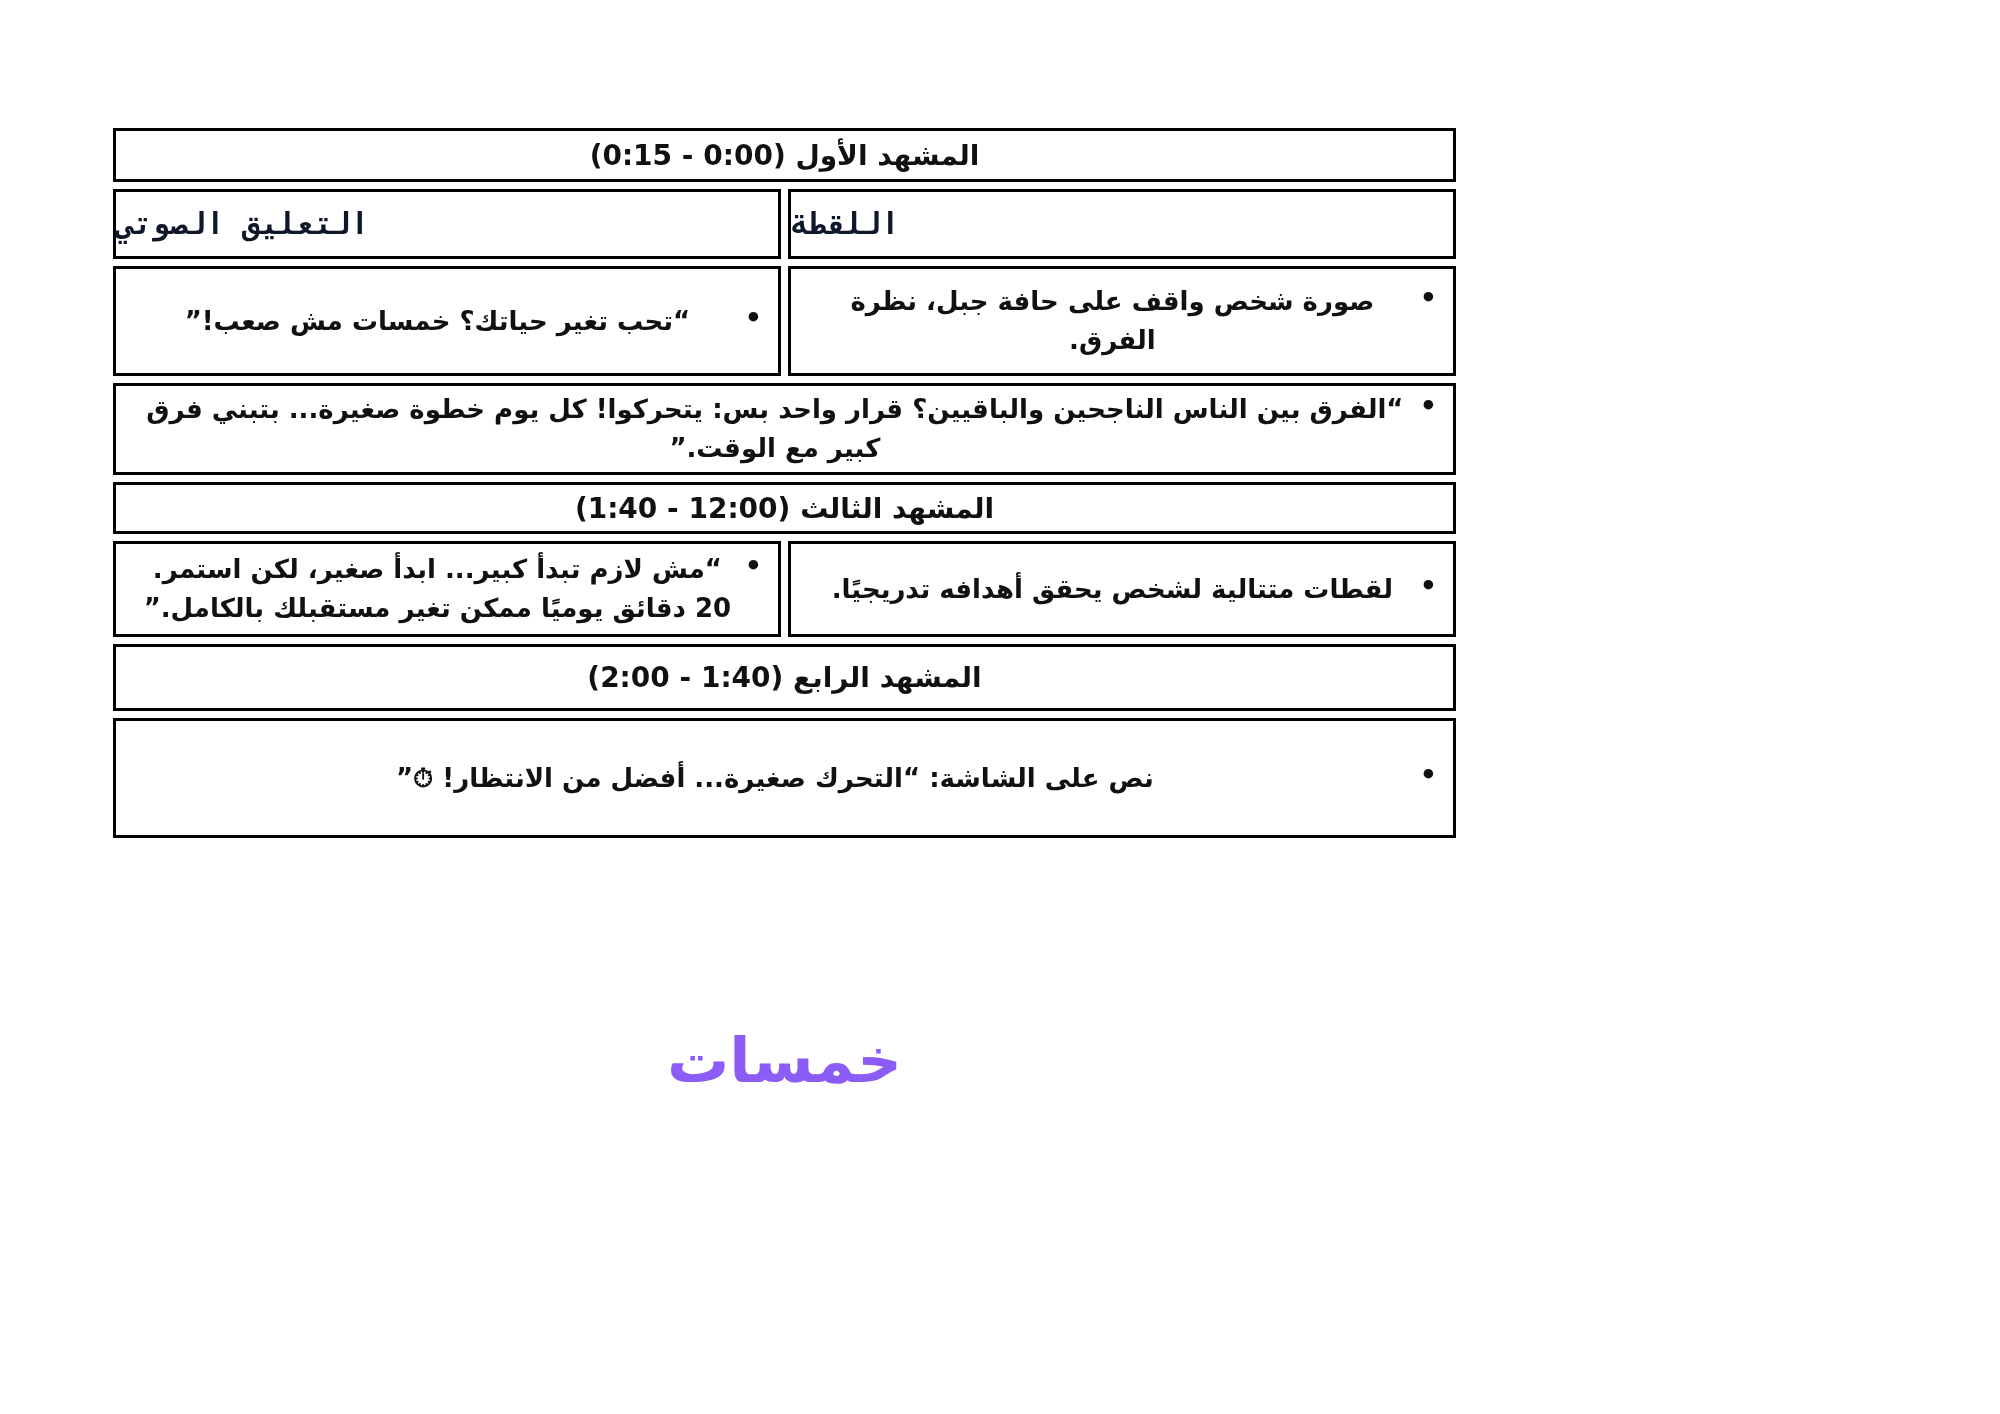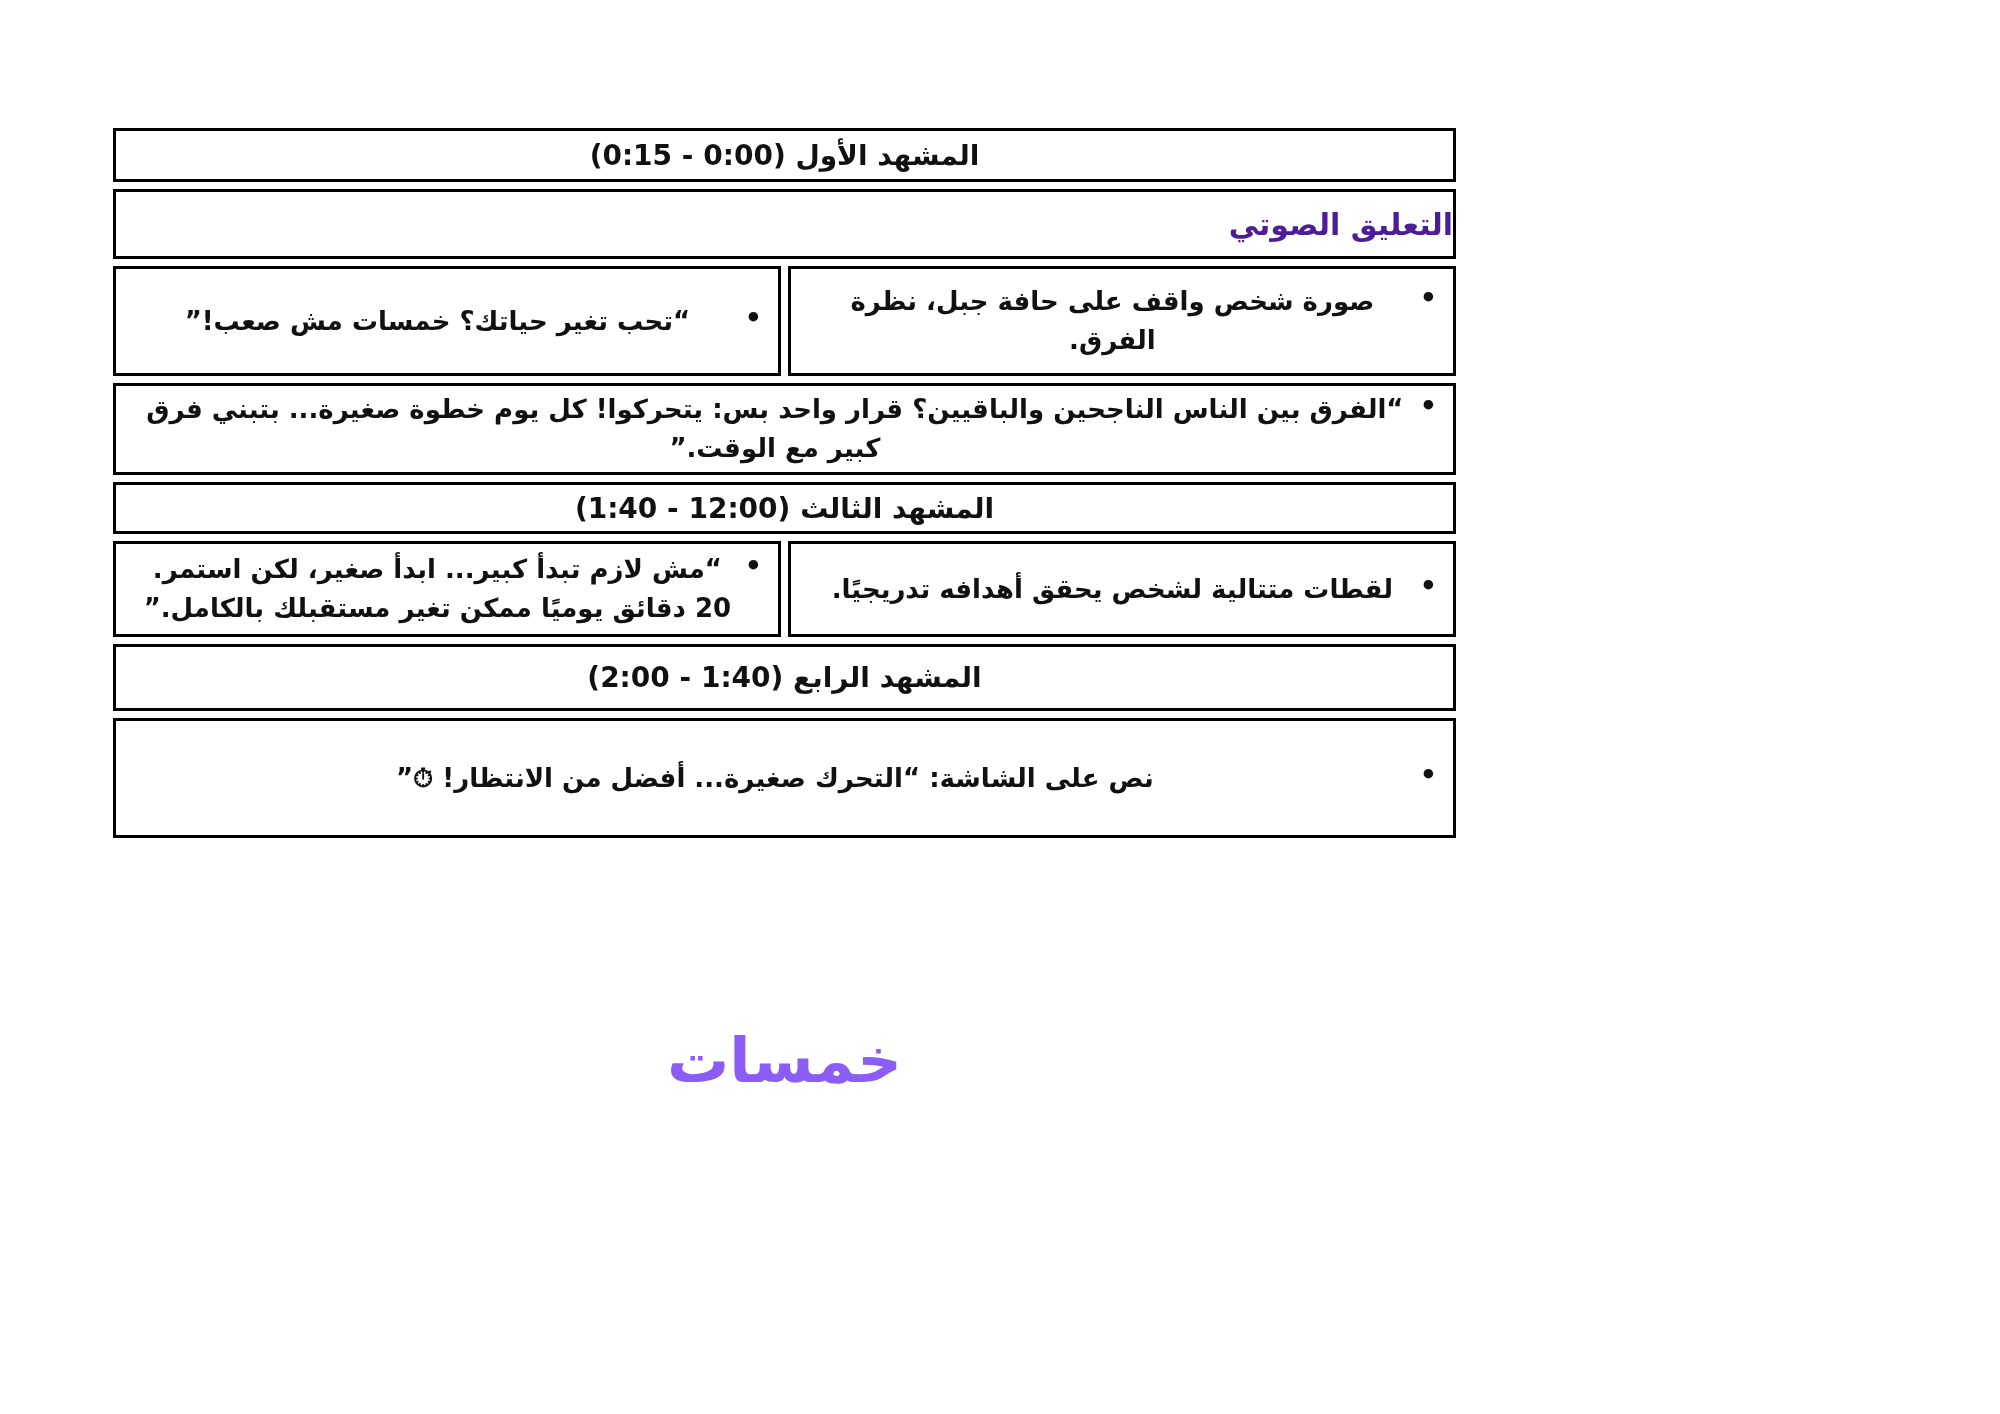--- a/index.html
+++ b/index.html
@@ -29,21 +29,21 @@
     border:none; padding:0;
     display:flex; align-items:stretch; gap:7px;
     justify-content:flex-start;
   }
   .cell {
     flex:1 1 0;
     border:3px solid #000000;
     display:flex; align-items:center;
     background:#ffffff;
   }
-  .cell.colhead { justify-content:flex-start; color:#4c1d95; font-size:30px; font-weight:700; }
+  .cell.colhead { justify-content:flex-end; color:#0f172a; font-size:30px; font-weight:700;font-family:Liberation Mono, monospace; }
 
   .li {
     width:100%;
     display:flex; align-items:flex-start;
     direction:rtl;
   }
   .li .bullet {
     margin-right:16px; margin-left:6px;
     font-size:27px; line-height:1.5; font-weight:700; color:#111111;
     flex:0 0 auto;
@@ -72,20 +72,23 @@
 
 <div class="page">
 
   <div class="doc">
 
     <div class="row header" style="min-height:54px">
       <span>المشهد الأول (0:00 - 0:15)</span>
     </div>
 
     <div class="row cols" style="min-height:70px">
+      <div class="cell colhead">
+        <span>اللقطة</span>
+      </div>
       <div class="cell colhead">
         <span>التعليق الصوتي</span>
       </div>
     </div>
 
     <div class="row cols" style="min-height:110px">
       <div class="cell">
         <div class="li">
           <span class="bullet">•</span>
           <div class="txt">صورة شخص واقف على حافة جبل، نظرة الفرق.</div>

